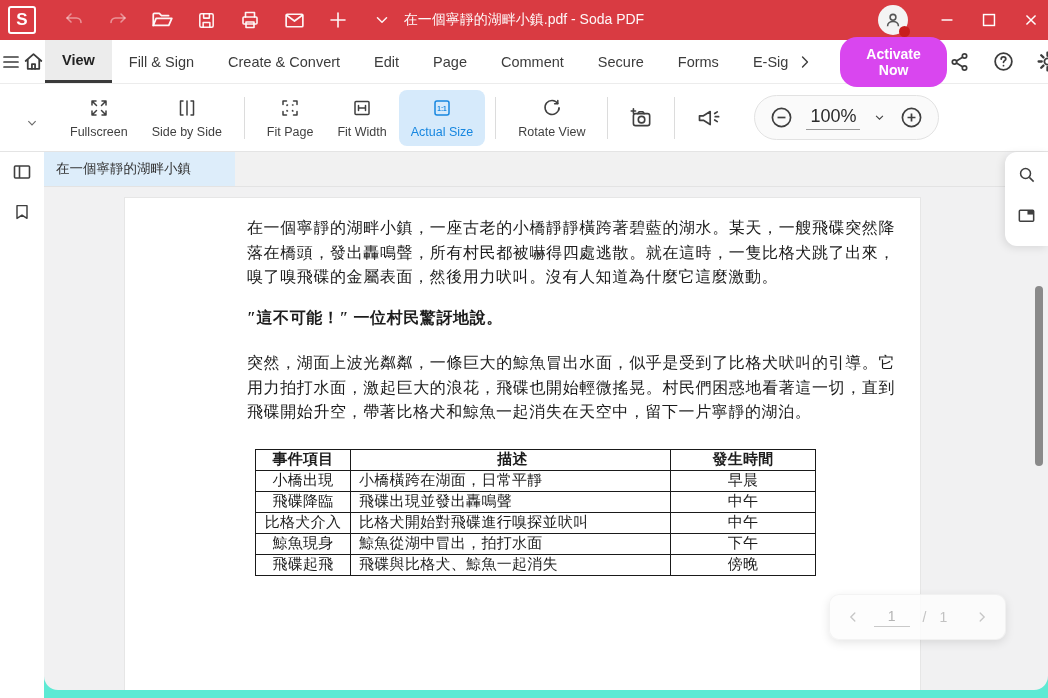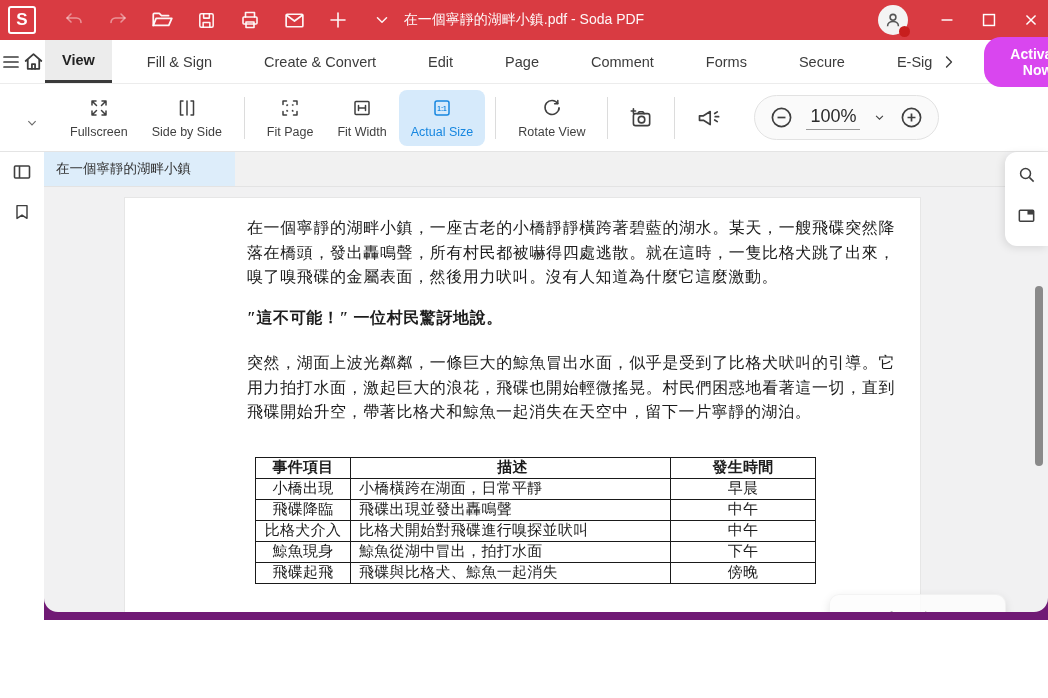--- a/index.html
+++ b/index.html
@@ -22,21 +22,21 @@
   .avatar svg { stroke:#555; fill:none; stroke-width:1.7; }
   .avatar .badge { position:absolute; right:-2px; bottom:-2px; width:11px; height:11px; background:#c81e1e; border-radius:50%; }
   .win-btn { width:34px; height:34px; display:flex; align-items:center; justify-content:center; cursor:pointer; }
   .win-btn svg { stroke:#fff; fill:none; stroke-width:1.6; }
 
   
   .menubar { height:44px; background:#fff; border-bottom:1px solid #ececec; display:flex; align-items:stretch; }
   .hamburger { width:44px; display:flex; align-items:center; justify-content:center; cursor:pointer; }
   .home-btn { width:40px; display:flex; align-items:center; justify-content:center; cursor:pointer; }
   .menubar svg { stroke:#3c3c3c; fill:none; stroke-width:1.7; stroke-linecap:round; stroke-linejoin:round; }
-  .menu-tabs { display:flex; align-items:stretch;gap:18px; }
+  .menu-tabs { display:flex; align-items:stretch; }
   .menu-tab { display:flex; align-items:center; padding:0 17px; font-size:14.5px; color:#3c3c3c; cursor:pointer; white-space:nowrap; }
   .menu-tab.active { background:#ececec; border-bottom:3px solid #3a3a3a; font-weight:bold; color:#222; }
   .menu-tab.clipped { max-width:56px; overflow:hidden; padding-right:0; }
   .overflow-arrow { display:flex; align-items:center; padding:0 8px; cursor:pointer; }
   .activate-btn { align-self:center; margin-left:18px; background:#d946ef; color:#fff; font-weight:bold; font-size:14px;
                   border:none; border-radius:17px; padding:9px 26px; cursor:pointer; }
   .menu-right { margin-left:auto; display:flex; align-items:center; gap:18px; padding-right:14px; }
   .menu-right .icon-btn { width:26px; height:26px; display:flex; align-items:center; justify-content:center; cursor:pointer; }
 
   
@@ -52,37 +52,37 @@
   .tool-chevron svg { stroke:#6b6b6b; fill:none; stroke-width:1.6; }
   .tsep { width:1px; height:42px; background:#dcdcdc; margin:0 10px; }
   .icon-only { flex-direction:row; padding:10px; }
   .zoom-pill { margin-left:22px; display:flex; align-items:center; gap:12px; background:#fafafa;
                border:1px solid #e2e2e2; border-radius:24px; padding:9px 14px; }
   .zoom-pill svg { stroke:#3f3f3f; fill:none; stroke-width:1.5; cursor:pointer; }
   .zoom-val { font-size:18px; color:#2c2c2c; border-bottom:1px solid #9a9a9a; padding:0 4px 2px; cursor:text; }
   .zoom-chev { cursor:pointer; display:flex; }
 
   
-  .workspace { position:relative; height:468px; background:#701a75; }
+  .workspace { position:relative; height:546px; background:#5eead4; }
   .left-rail { position:absolute; left:0; top:0; bottom:0; width:44px; background:#fff; }
   .rail-btn { width:44px; height:40px; display:flex; align-items:center; justify-content:center; cursor:pointer; }
   .rail-btn svg { stroke:#3f3f3f; fill:none; stroke-width:1.6; stroke-linejoin:round; }
   .doc-container { position:absolute; left:44px; top:0; right:0; bottom:8px; background:#f1f1f2;
                    border-radius:0 0 14px 14px; overflow:hidden; }
   .tabstrip { position:absolute; left:0; top:0; right:43px; height:35px; background:#f1f1f1; border-bottom:1px solid #e3e3e3; display:flex; }
   .doc-tab { background:#ddedfa; padding:0 44px 0 12px; display:flex; align-items:center;
              font-size:13.5px; color:#333; cursor:pointer; white-space:nowrap; }
   .page { position:absolute; left:81px; top:46px; width:795px; bottom:0; background:#fff;
           box-shadow:0 0 0 1px #e6e6e6; }
   .page-text { position:absolute; left:122px; top:18px; width:648px;
                font-family:"Liberation Serif","DejaVu Serif",serif; color:#1c1c1c;
                font-size:16px; line-height:24.5px; letter-spacing:0.6px; text-align:justify; }
   .page-text p.para { margin-bottom:16px; }
   .page-text p.quote { font-weight:bold; margin-bottom:21px; }
-  .page-text p.para2 { margin-bottom:32px; }
+  .page-text p.para2 { margin-bottom:24px; }
   table.doc-table { border-collapse:collapse; margin-left:8px; font-size:15px; letter-spacing:0.3px; line-height:19px; }
   .doc-table th, .doc-table td { border:1px solid #1a1a1a; height:21px; padding:0 4px; text-align:center; }
   .doc-table th { font-weight:bold; }
   .doc-table .c1 { width:95px; }
   .doc-table .c2 { width:320px; text-align:left; padding-left:8px; }
   .doc-table th.c2 { text-align:center; }
   .doc-table .c3 { width:145px; }
   .right-panel { position:absolute; right:0; top:0; width:43px; height:94px; background:#fff;
                  border-radius:12px 0 0 12px; box-shadow:-2px 2px 8px rgba(0,0,0,0.10);
                  display:flex; flex-direction:column; align-items:center; padding-top:12px; gap:20px; }
@@ -195,22 +195,22 @@
           <path d="M9.5 18 v-4.5 h3 V18"></path>
         </svg>
     </div>
     <div class="menu-tabs">
       <div class="menu-tab active">View</div>
       <div class="menu-tab">Fill &amp; Sign</div>
       <div class="menu-tab">Create &amp; Convert</div>
       <div class="menu-tab">Edit</div>
       <div class="menu-tab">Page</div>
       <div class="menu-tab">Comment</div>
+      <div class="menu-tab">Secure</div>
       <div class="menu-tab">Forms</div>
-      <div class="menu-tab">Secure</div>
       <div class="menu-tab clipped">E-Sig</div>
     </div>
     <div class="overflow-arrow">
       <svg width="18" height="18" viewBox="0 0 22 22">
           <path d="M8 5 l6 6 -6 6"></path>
         </svg>
     </div>
     <button class="activate-btn">Activate Now</button>
     <div class="menu-right">
       <div class="icon-btn">

